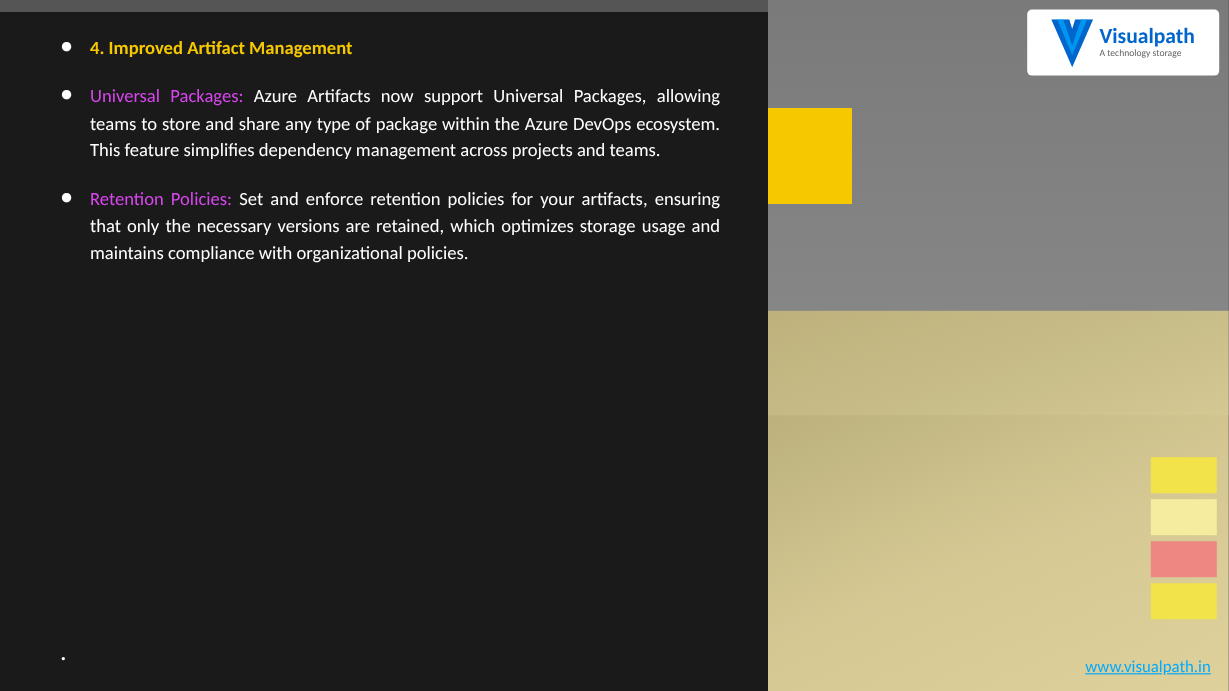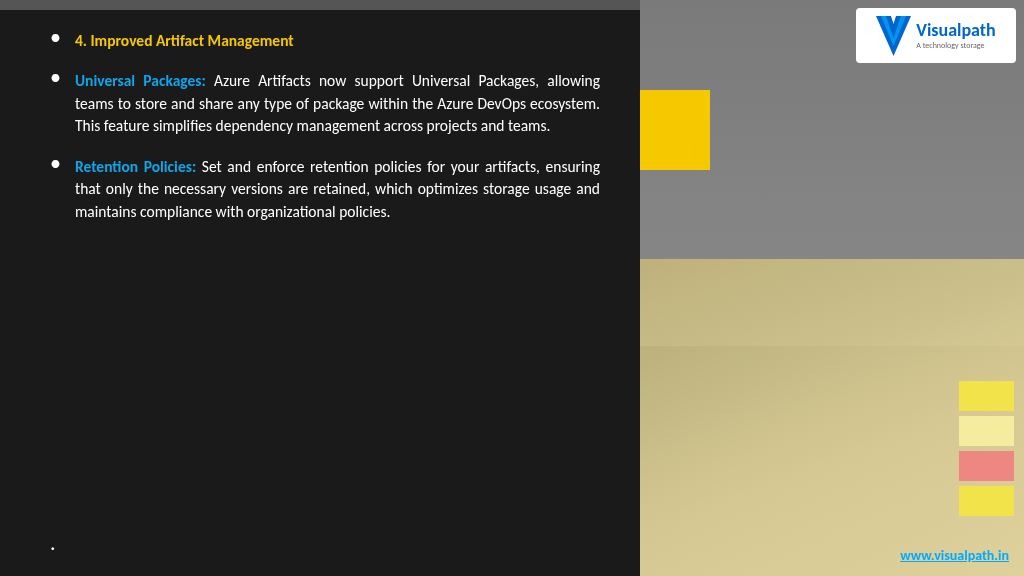--- a/index.html
+++ b/index.html
@@ -132,39 +132,39 @@
       text-align: justify;
       flex: 1;
     }
 
     .bullet-text .heading-yellow {
       color: #f5c800;
       font-weight: bold;
     }
 
     .bullet-text .heading-bold {
-      color: #0ea5e9;
-      font-weight: bold;
+      color: #d946ef;
+      font-weight: normal;
     }
 
     .bottom-dot {
       color: white;
       font-size: 22px;
       margin-left: 0;
       margin-top: 5px;
     }
 
     
     .website-link {
       position: absolute;
       bottom: 12px;
       right: 15px;
       color: #00aaff;
       font-size: 14px;
-      font-weight: bold;
+      font-weight: normal;
       text-decoration: underline;
       z-index: 20;
     }
 
     
     .top-bar {
       position: absolute;
       top: 0;
       left: 0;
       width: 640px;

